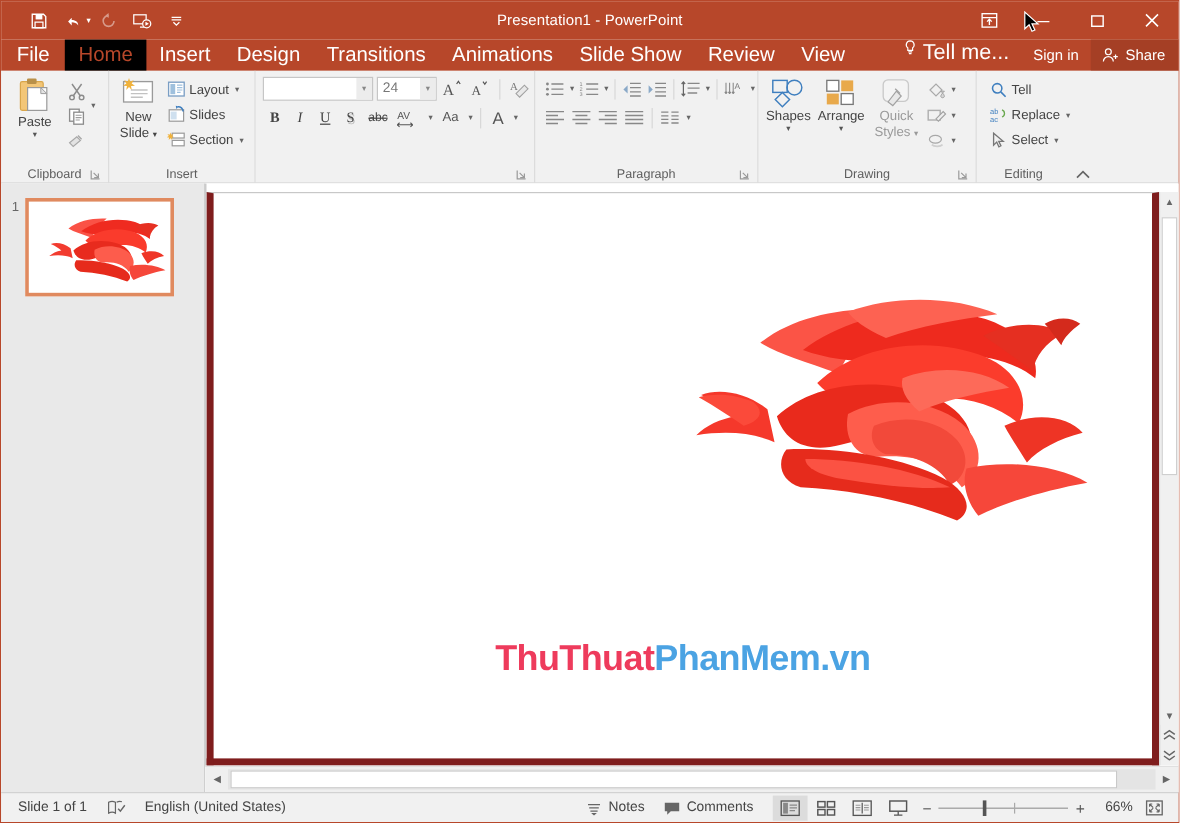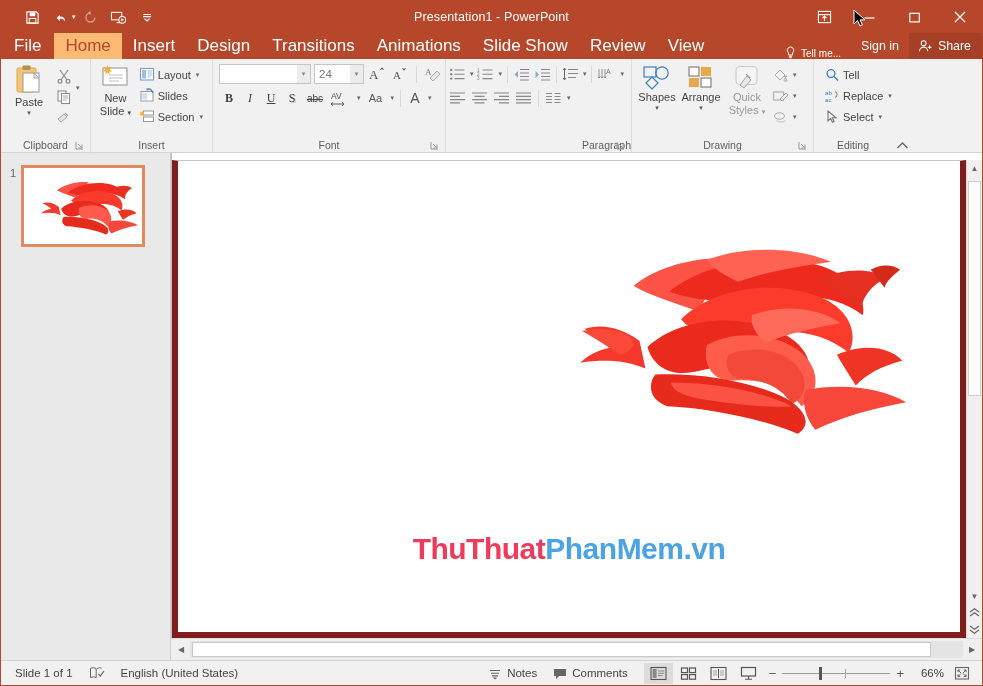--- a/index.html
+++ b/index.html
@@ -34,23 +34,23 @@
                     color:#fff; margin-right:6px;}
 
   
   .cursor { position:absolute; left:852px; top:8px; width:14px; height:20px; pointer-events:none; z-index:50;}
 
   
   .tabbar { height:26px; background:#b7472a; display:flex; align-items:flex-end; position:relative; flex:none; }
   .tab { height:26px; padding:0 11px; display:flex; align-items:center; font-size:17px;
          color:#fff; white-space:nowrap;text-align:center; }
   .tab.file { padding:0 13px; }
-  .tab.active { background:#fdba74; color:#b7472a; }
+  .tab.active { background:#000000; color:#b7472a; }
   .tabbar-right { margin-left:auto; display:flex; align-items:center; height:26px; padding-right:0; }
-  .tellme { display:flex; align-items:flex-end; gap:5px; font-size:10px; color:#fff; padding:0 10px; height:26px;}
+  .tellme { display:flex; align-items:flex-start; gap:5px; font-size:18px; color:#fff; padding:0 10px; height:26px;}
   .signin { font-size:12.4px; color:#fff; padding:0 10px; height:26px; display:flex; align-items:center;}
   .share { font-size:12.4px; color:#fff; padding:0 11px 0 9px; height:26px; display:flex;
            align-items:center; gap:5px; background:#a53f25; }
 
   
   .ribbon { height:94px; background:#f1f1f1; border-bottom:1px solid #d4d4d4; display:flex;
             position:relative; flex:none; }
   .group { position:relative; height:94px; display:flex; flex-direction:column;
            border-right:1px solid #dcdcdc; }
   .group-body { flex:1; display:flex; align-items:flex-start; padding:3px 4px 0 4px; }
@@ -402,30 +402,29 @@
               </svg>
           </div>
           <span class="caret-sm">▾</span>
           <div class="fbtn" style="width:24px; font-size:11px; color:#555;">Aa</div>
           <span class="caret-sm">▾</span>
           <div class="vdiv"></div>
           <div class="fbtn" style="font-size:14px; color:#555;">A</div>
           <span class="caret-sm">▾</span>
         </div>
       </div>
-      <div class="group-label">Font</div>
       <div class="dialog-launcher">
         <svg width="9" height="9" viewBox="0 0 9 9">
             <path d="M1 1v7h7" fill="none" stroke="#9a9a9a" stroke-width="1"></path>
             <path d="M3 3 L7 7 M7 3.5 V7 H3.5" stroke="#9a9a9a" stroke-width="1" fill="none"></path>
           </svg>
       </div>
     </div>
 
-    <div class="group" style="width:186px;align-items:flex-end;">
+    <div class="group" style="width:186px;">
       <div class="group-body" style="flex-direction:column; padding:5px 5px 0 6px;">
         <div style="display:flex; align-items:center;">
           <div class="fbtn" style="width:21px;">
             <svg width="17" height="15" viewBox="0 0 17 15">
                 <circle cx="2.2" cy="3" r="1.2" fill="#888"></circle>
                 <circle cx="2.2" cy="7.3" r="1.2" fill="#888"></circle>
                 <circle cx="2.2" cy="11.6" r="1.2" fill="#888"></circle>
                 <path d="M5.5 3h10M5.5 7.3h10M5.5 11.6h10" stroke="#888" stroke-width="1.1"></path>
               </svg>
           </div>

